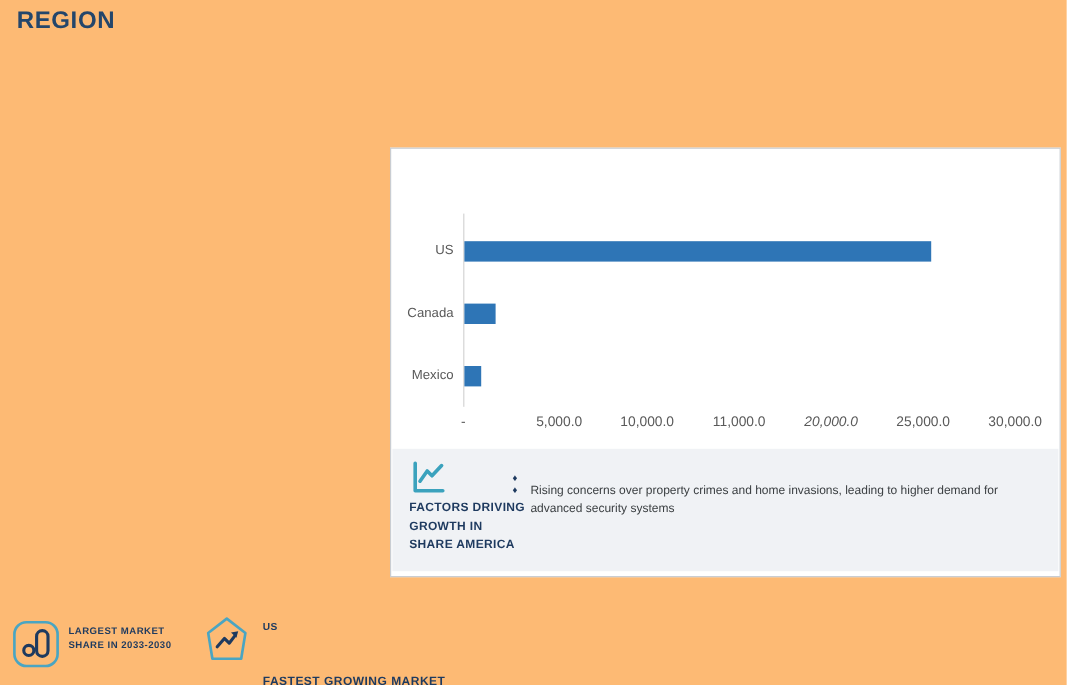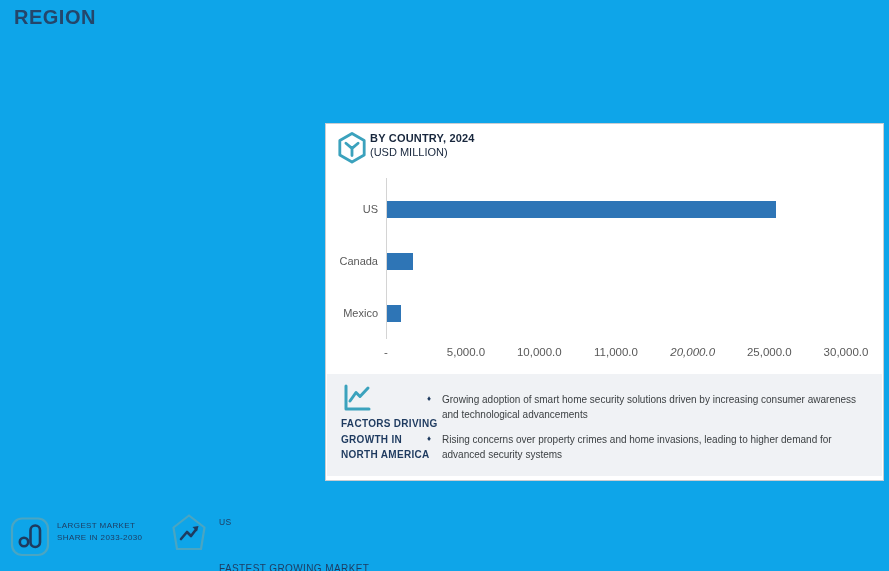--- a/index.html
+++ b/index.html
@@ -1,17 +1,17 @@
 <!DOCTYPE html>
 <html><head>
 <meta charset="utf-8">
 <style>
   html,body{margin:0;padding:0;background:#ffffff;}
   body{font-family:"Liberation Sans", sans-serif;}
-  .page{position:relative;width:889px;height:571px;background:#0ea5e9;overflow:hidden;}
+  .page{position:relative;width:889px;height:571px;background:#fdba74;overflow:hidden;}
 
   .page-title{position:absolute;left:14px;top:6px;font-size:20px;font-weight:600;
     color:#24466b;letter-spacing:0.5px;margin:0;}
 
   
   .card{position:absolute;left:325px;top:123px;width:559px;height:358px;
     background:#ffffff;border:1px solid #c9cdd2;box-sizing:border-box;}
 
   .card-header{position:absolute;left:0;top:0;width:100%;height:52px;}
   .hex-icon{position:absolute;left:11px;top:7px;}
@@ -34,43 +34,33 @@
   .factors-icon{position:absolute;left:14px;top:8px;}
   .factors-label{position:absolute;left:14px;top:42px;font-size:10px;font-weight:bold;
     color:#1e3a5f;letter-spacing:0.3px;line-height:1.55;}
   .bullets{position:absolute;left:100px;top:18px;right:10px;margin:0;padding:0;list-style:none;}
   .bullets li{position:relative;padding-left:15px;margin-bottom:10px;
     font-size:10px;color:#3c4043;line-height:1.5;}
   .bullets .diamond{position:absolute;left:0;top:1px;font-size:8px;color:#1e3a5f;}
 
   
   .badge-icon{position:absolute;}
-  .badge-text{position:absolute;font-size:8px;font-weight:normal;color:#1e3a5f;
+  .badge-text{position:absolute;font-size:8px;font-weight:bold;color:#1e3a5f;
     letter-spacing:0.4px;line-height:1.5;}
   .badge-title{font-size:8.5px;letter-spacing:0.3px;}
 </style>
 </head>
 <body>
 
 <div class="page">
 
   <h1 class="page-title">REGION</h1>
 
   <div class="card">
 
-    <div class="card-header">
-      <svg class="hex-icon" width="30" height="33" viewBox="0 0 32 35">
-        <polygon points="16,2.5 29,10 29,25.5 16,33 3,25.5 3,10" fill="none" stroke="#3ba2bd" stroke-width="3" stroke-linejoin="round"></polygon>
-        <path d="M16,18.5 L16,26 M16,18.5 L9.5,13 M16,18.5 L22.5,13" fill="none" stroke="#3ba2bd" stroke-width="3" stroke-linecap="round"></path>
-      </svg>
-      <div class="hdr-text">
-        <div class="hdr-title">BY COUNTRY, 2024</div>
-        <div class="hdr-sub">(USD MILLION)</div>
-      </div>
-    </div>
 
     <div class="plot" id="plot">
       <div class="axis"></div>
     <div class="bar-row" style="top: 23px;">
           <div class="bar-label">US</div>
           <div class="bar" style="left: 61px; width: 389px; height: 17px; background: rgb(46, 117, 182);"></div>
         </div>
         <div class="bar-row" style="top: 127px;">
           <div class="bar-label">Mexico</div>
           <div class="bar" style="left: 61px; width: 14px; height: 17px; background: rgb(46, 117, 182);"></div>
@@ -89,24 +79,24 @@
       </div>
 
     <div class="factors">
       <svg class="factors-icon" width="32" height="32" viewBox="0 0 32 32">
         <path d="M5,4 L5,27 L28,27" fill="none" stroke="#3ba2bd" stroke-width="3" stroke-linecap="round" stroke-linejoin="round"></path>
         <path d="M9,19 L15,10.5 L19,14.5 L27,6" fill="none" stroke="#3ba2bd" stroke-width="3" stroke-linecap="round" stroke-linejoin="round"></path>
       </svg>
       <div class="factors-label">
         <div>FACTORS DRIVING</div>
         <div>GROWTH IN</div>
-        <div>NORTH AMERICA</div>
+        <div>SHARE AMERICA</div>
       </div>
       <ul class="bullets" id="bullets">
-          <li><span class="diamond">♦</span><span>Growing adoption of smart home security solutions driven by increasing consumer awareness and technological advancements</span></li>
+          <li><span class="diamond">♦</span></li>
           <li><span class="diamond">♦</span><span>Rising concerns over property crimes and home invasions, leading to higher demand for advanced security systems</span></li>
         </ul>
     </div>
 
   </div>
 
   <svg class="badge-icon" style="left:10px;top:516px;" width="40" height="41" viewBox="0 0 40 41">
     <rect x="2" y="2.5" width="36" height="36.5" rx="10" fill="none" stroke="#4aa5c2" stroke-width="2.2"></rect>
     <circle cx="14" cy="26" r="4.2" fill="none" stroke="#1e3a5f" stroke-width="2.6"></circle>
     <rect x="20.5" y="9.5" width="9.5" height="21.5" rx="4.7" fill="none" stroke="#1e3a5f" stroke-width="2.6"></rect>

